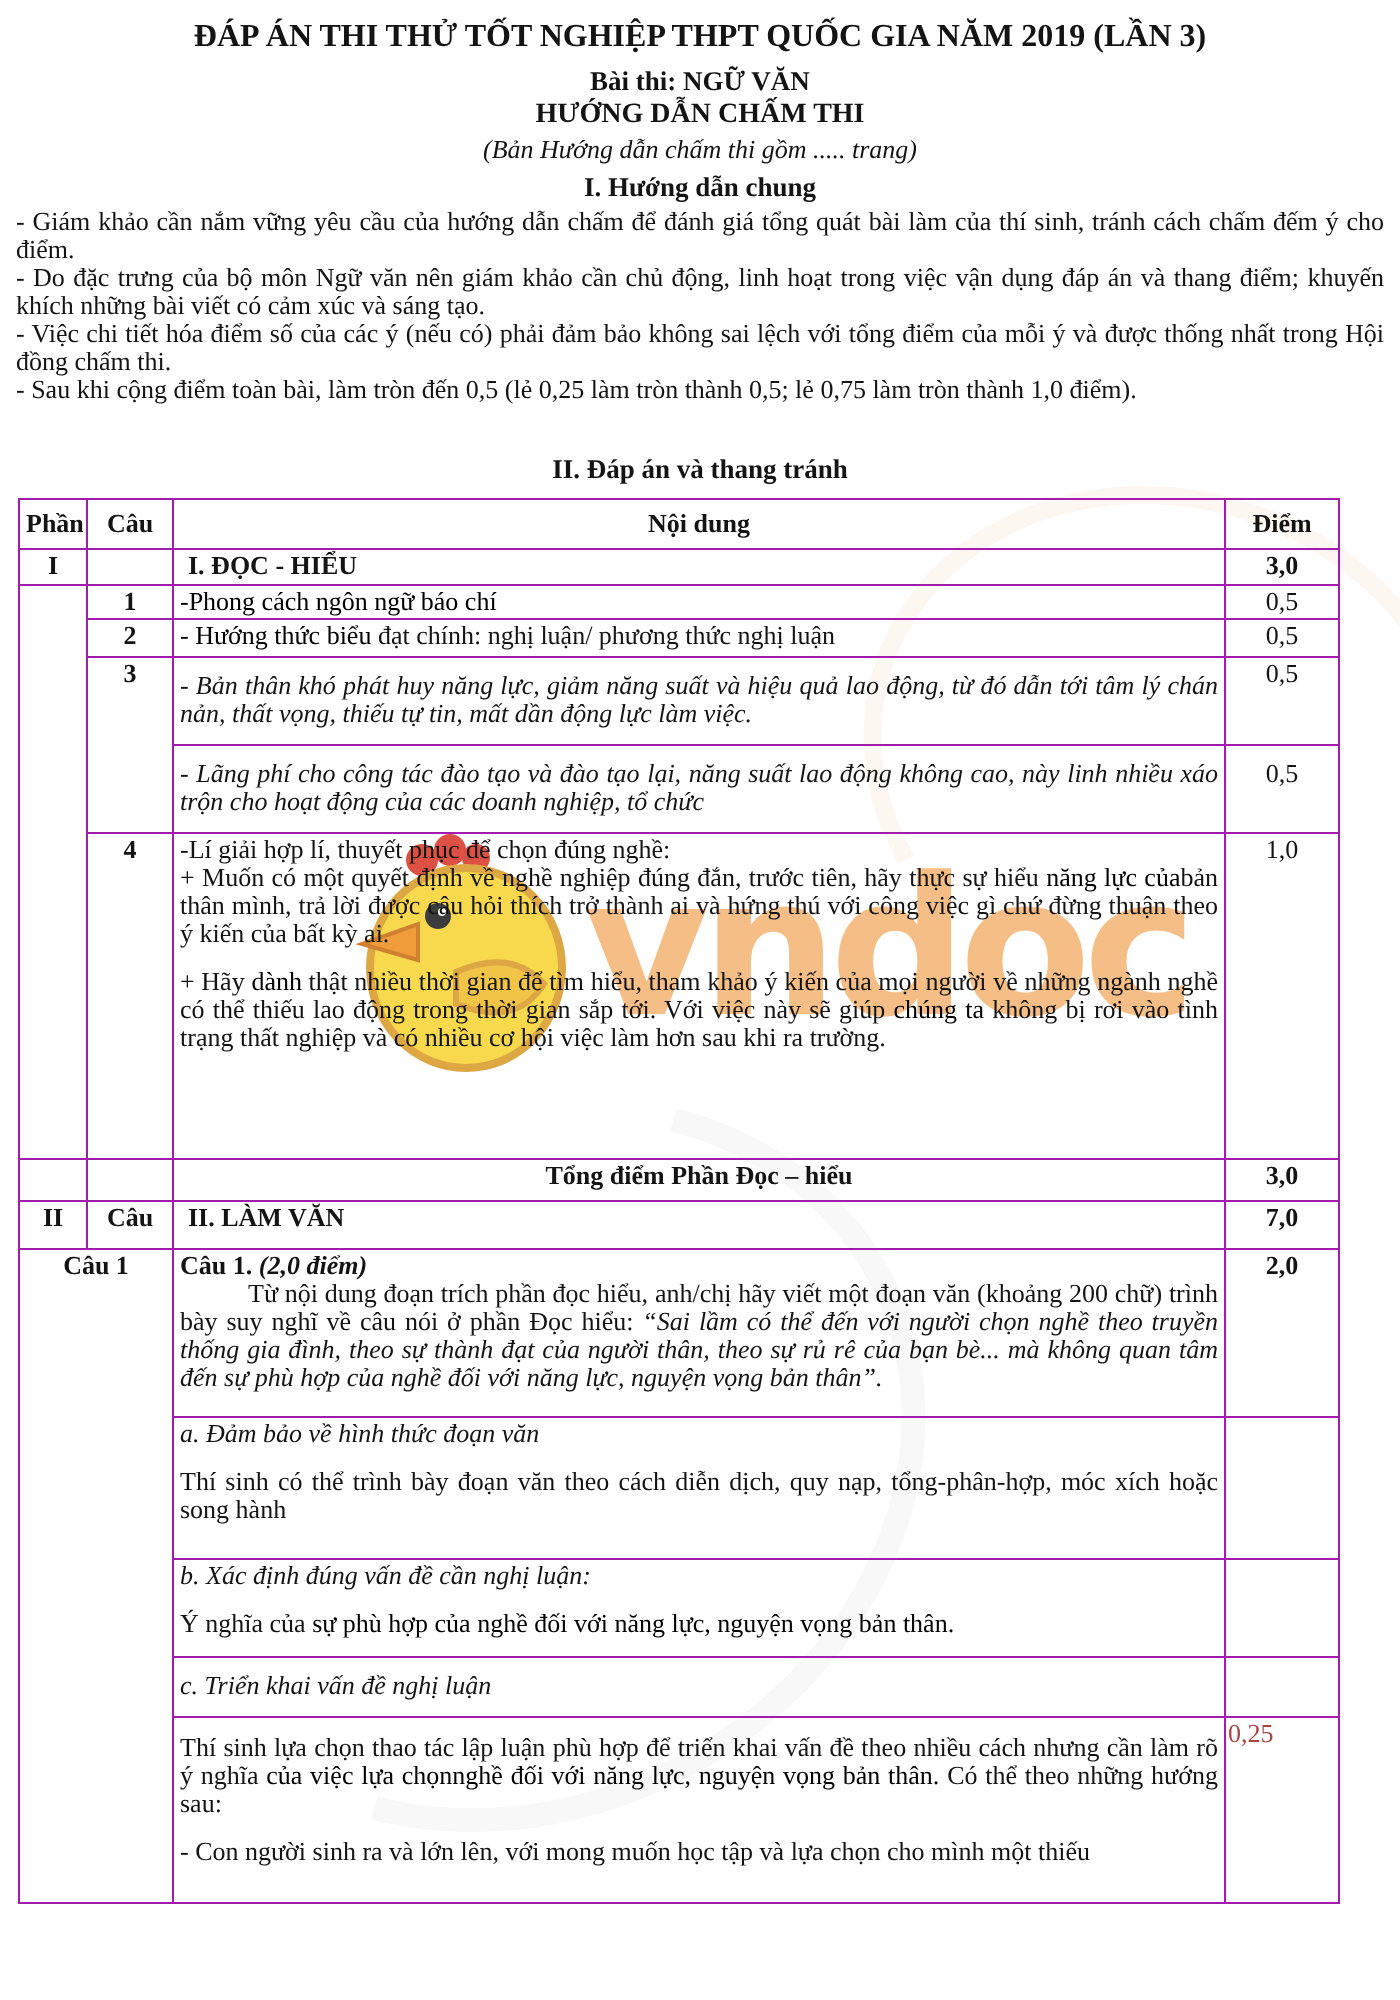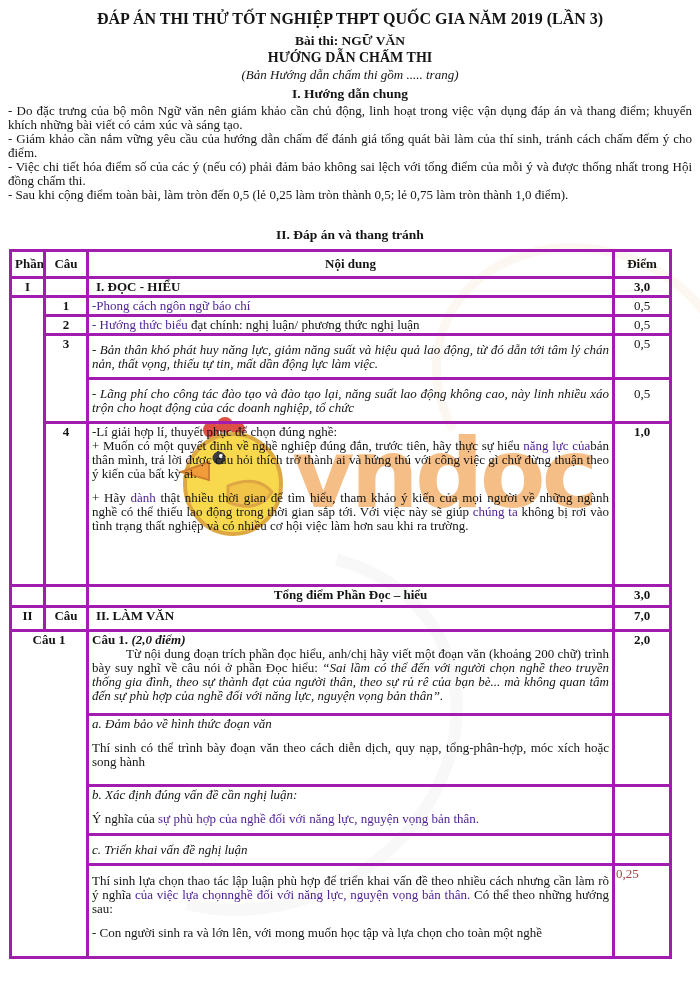--- a/index.html
+++ b/index.html
@@ -26,25 +26,25 @@
   .t1{font-weight:bold;font-size:16px;text-align:center;margin:10px 0 5px;}
   .t2{font-weight:bold;font-size:13.5px;text-align:center;margin:1px 0;}
   .t3{font-weight:bold;font-size:14px;text-align:center;margin:1px 0;}
   .sub{font-style:italic;text-align:center;margin:1px 0;font-size:13px;}
   .h1{font-weight:bold;text-align:center;margin:3px 0 2px;font-size:13.5px;}
   .notes{margin:0 8px;text-align:justify;line-height:14px;}
   .notes p{margin:0;}
   .h2{font-weight:bold;text-align:center;margin:25px 0 6px;font-size:13.5px;}
 
   table.answer{border-collapse:collapse;table-layout:fixed;width:660px;margin-left:9px;}
-  table.answer td{border:3px solid #a21caf;padding:1px 3px;vertical-align:top;line-height:14px;overflow:hidden;}
+  table.answer td{border:1px solid #a21caf;padding:1px 3px;vertical-align:top;line-height:14px;overflow:hidden;}
   td.c{text-align:center;}
   .b{font-weight:bold;}
   .i{font-style:italic;}
-  .red{color:#4c1d95;}
+  .red{color:#000000;}
   .just{text-align:justify;}
   td.vb{vertical-align:bottom;}
   td.vm{vertical-align:middle;}
   tr.hdr td{text-align:center;font-weight:bold;vertical-align:middle;height:22px;}
   td.cau{text-align:center;font-weight:bold;}
   p.cell{margin:0;}
   p.gap{margin:10px 0 0 0;}
   p.gap6{margin:6px 0 0 0;}
   .indent{text-indent:34px;}
   .score-red{color:#a84343;}
@@ -71,22 +71,22 @@
 
 <div class="page">
 
   <div class="t1">ĐÁP ÁN THI THỬ TỐT NGHIỆP THPT QUỐC GIA NĂM 2019 (LẦN 3)</div>
   <div class="t2">Bài thi: NGỮ VĂN</div>
   <div class="t3">HƯỚNG DẪN CHẤM THI</div>
   <div class="sub">(Bản Hướng dẫn chấm thi gồm ..... trang)</div>
   <div class="h1">I. Hướng dẫn chung</div>
 
   <div class="notes">
+    <p>- Giám khảo cần nắm vững yêu cầu của hướng dẫn chấm để đánh giá tổng quát bài làm của thí sinh, tránh cách chấm đếm ý cho điểm.</p>
     <p>- Do đặc trưng của bộ môn Ngữ văn nên giám khảo cần chủ động, linh hoạt trong việc vận dụng đáp án và thang điểm; khuyến khích những bài viết có cảm xúc và sáng tạo.</p>
-    <p>- Giám khảo cần nắm vững yêu cầu của hướng dẫn chấm để đánh giá tổng quát bài làm của thí sinh, tránh cách chấm đếm ý cho điểm.</p>
     <p>- Việc chi tiết hóa điểm số của các ý (nếu có) phải đảm bảo không sai lệch với tổng điểm của mỗi ý và được thống nhất trong Hội đồng chấm thi.</p>
     <p>- Sau khi cộng điểm toàn bài, làm tròn đến 0,5 (lẻ 0,25 làm tròn thành 0,5; lẻ 0,75 làm tròn thành 1,0 điểm).</p>
   </div>
 
   <div class="h2">II. Đáp án và thang tránh</div>
 
   <table class="answer">
     <colgroup>
         <col style="width:34px">
         <col style="width:43px">
@@ -137,21 +137,21 @@
       <td class="c" style="padding-top:7px;">0,5</td>
     </tr>
 
     <tr style="height:163px;">
       <td class="cau vb" style="padding-bottom:4px;">4</td>
       <td class="just">
         <p class="cell">-Lí giải hợp lí, thuyết phục để chọn đúng nghề:</p>
         <p class="cell"><span>+ Muốn có một quyết định về nghề nghiệp đúng đắn, trước tiên, hãy thực sự hiểu </span><span class="red">năng lực của</span><span>bản thân mình, trả lời được câu hỏi thích trở thành ai và hứng thú với công việc gì chứ đừng thuận theo ý kiến của bất kỳ ai.</span></p>
         <p class="gap"><span>+ Hãy </span><span class="red">dành</span><span> thật nhiều thời gian để tìm hiểu, tham khảo ý kiến của mọi người về những ngành nghề có thể thiếu lao động trong thời gian sắp tới. Với việc này sẽ giúp </span><span class="red">chúng ta</span><span> không bị rơi vào tình trạng thất nghiệp và có nhiều cơ hội việc làm hơn sau khi ra trường.</span></p>
       </td>
-      <td class="c vb" style="padding-bottom:8px;font-weight:bold;">1,0</td>
+      <td class="c vb" style="padding-bottom:8px;">1,0</td>
     </tr>
 
     <tr style="height:21px;">
       <td></td>
       <td></td>
       <td class="c b">Tổng điểm Phần Đọc – hiểu</td>
       <td class="c b">3,0</td>
     </tr>
 
     <tr style="height:24px;">
@@ -189,20 +189,20 @@
     <tr style="height:30px;">
       <td>
             <p class="cell i gap6">c. Triển khai vấn đề nghị luận</p>
           </td>
       <td></td>
     </tr>
 
     <tr style="height:93px;margin-top:16px;">
       <td class="just" style="padding-top:8px;">
         <p class="cell"><span>Thí sinh lựa chọn thao tác lập luận phù hợp để triển khai vấn đề theo nhiều cách nhưng cần làm rõ ý nghĩa </span><span class="red">của việc lựa chọnnghề đối với năng lực, nguyện vọng bản thân.</span><span> Có thể theo những hướng sau:</span></p>
-        <p class="gap">- Con người sinh ra và lớn lên, với mong muốn học tập và lựa chọn cho toàn một nghề</p>
+        <p class="gap">- Con người sinh ra và lớn lên, với mong muốn học tập và lựa chọn cho mình một thiếu</p>
       </td>
       <td class="vb score-red" style="padding:1px 0 2px 1px;">0,25</td>
     </tr>
 
   </tbody>
     </table>
 </div>
 
 </body></html>

